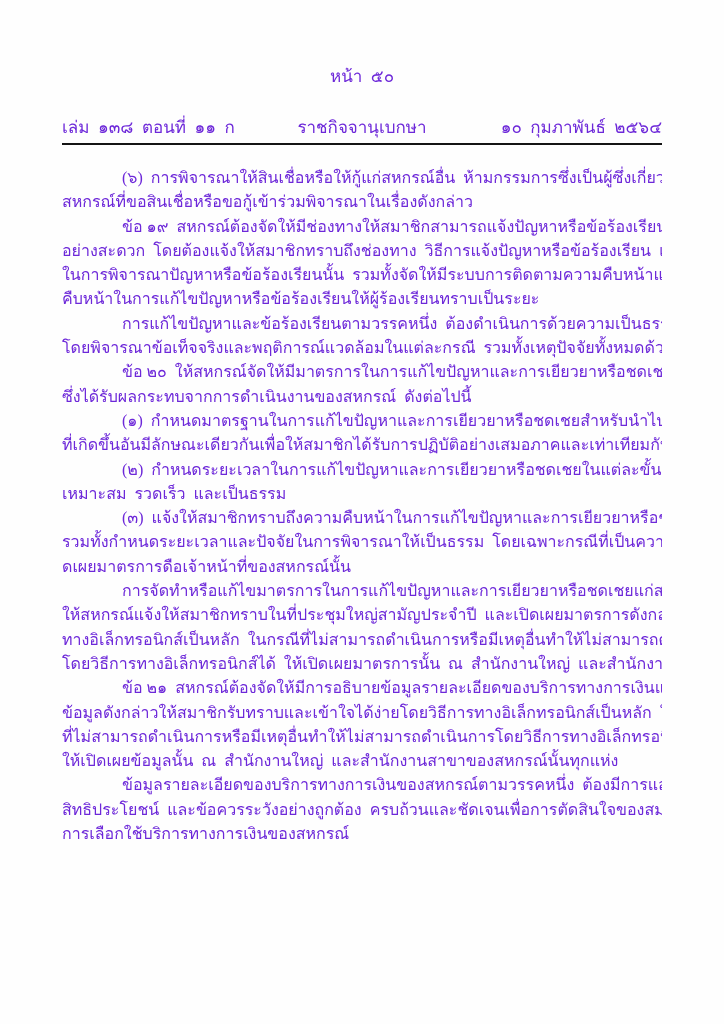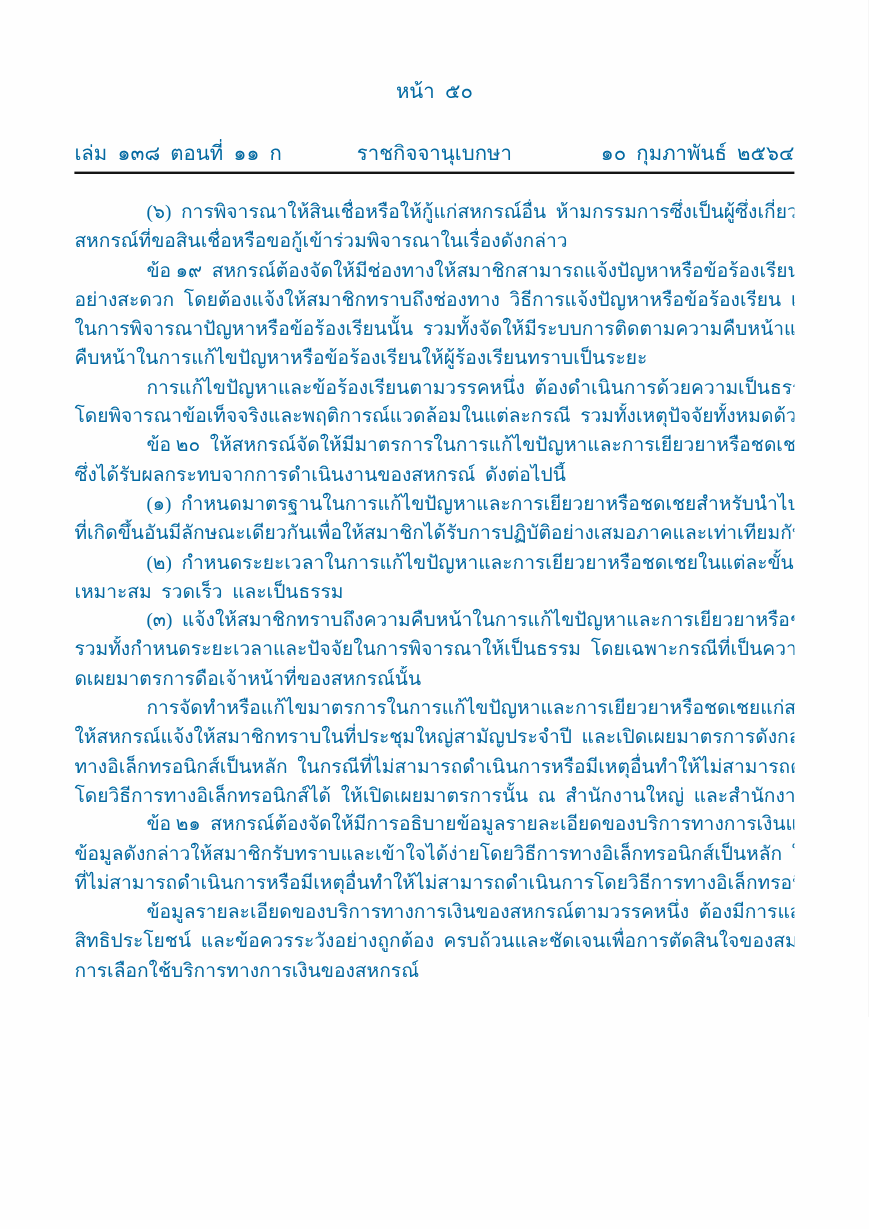--- a/index.html
+++ b/index.html
@@ -2,21 +2,21 @@
 <html lang="th"><head>
 <meta charset="utf-8">
 <style>
   html, body { margin: 0; padding: 0; background: #e8e8e8; }
   .page {
     position: relative;
     width: 724px;
     height: 1024px;
     margin: 0 auto;
     background: #fefefe;
-    color: #0369a1;
+    color: #6d28d9;
     font-family: "Liberation Serif", "DejaVu Serif", serif;
     box-sizing: border-box;
     overflow: hidden;
   }
   .content {
     position: absolute;
     left: 62px;
     top: 66px;
     width: 600px;
   }
@@ -88,19 +88,20 @@
         <div class="line indent">(๓)  แจ้งให้สมาชิกทราบถึงความคืบหน้าในการแก้ไขปัญหาและการเยียวยาหรือชดเชยเป็นระยะ</div>
         <div class="line">รวมทั้งกำหนดระยะเวลาและปัจจัยในการพิจารณาให้เป็นธรรม  โดยเฉพาะกรณีที่เป็นความผิดพลาด</div>
         <div class="line">ดเผยมาตรการดือเจ้าหน้าที่ของสหกรณ์นั้น</div>
         <div class="line indent">การจัดทำหรือแก้ไขมาตรการในการแก้ไขปัญหาและการเยียวยาหรือชดเชยแก่สมาชิกตามวรรคหนึ่ง</div>
         <div class="line">ให้สหกรณ์แจ้งให้สมาชิกทราบในที่ประชุมใหญ่สามัญประจำปี  และเปิดเผยมาตรการดังกล่าวโดยวิธีการ</div>
         <div class="line">ทางอิเล็กทรอนิกส์เป็นหลัก  ในกรณีที่ไม่สามารถดำเนินการหรือมีเหตุอื่นทำให้ไม่สามารถดำเนินการ</div>
         <div class="line">โดยวิธีการทางอิเล็กทรอนิกส์ได้  ให้เปิดเผยมาตรการนั้น  ณ  สำนักงานใหญ่  และสำนักงานสาขา</div>
         <div class="line indent">ข้อ ๒๑  สหกรณ์ต้องจัดให้มีการอธิบายข้อมูลรายละเอียดของบริการทางการเงินและเปิดเผย</div>
         <div class="line">ข้อมูลดังกล่าวให้สมาชิกรับทราบและเข้าใจได้ง่ายโดยวิธีการทางอิเล็กทรอนิกส์เป็นหลัก  ในกรณี</div>
         <div class="line">ที่ไม่สามารถดำเนินการหรือมีเหตุอื่นทำให้ไม่สามารถดำเนินการโดยวิธีการทางอิเล็กทรอนิกส์ได้</div>
+        <div class="line">ให้เปิดเผยข้อมูลนั้น  ณ  สำนักงานใหญ่  และสำนักงานสาขาของสหกรณ์นั้นทุกแห่ง</div>
         <div class="line indent">ข้อมูลรายละเอียดของบริการทางการเงินของสหกรณ์ตามวรรคหนึ่ง  ต้องมีการแสดงเงื่อนไข</div>
         <div class="line">สิทธิประโยชน์  และข้อควรระวังอย่างถูกต้อง  ครบถ้วนและชัดเจนเพื่อการตัดสินใจของสมาชิกใน</div>
         <div class="line">การเลือกใช้บริการทางการเงินของสหกรณ์</div>
       </div>
 
   </div>
 </div>
 
 </body></html>

